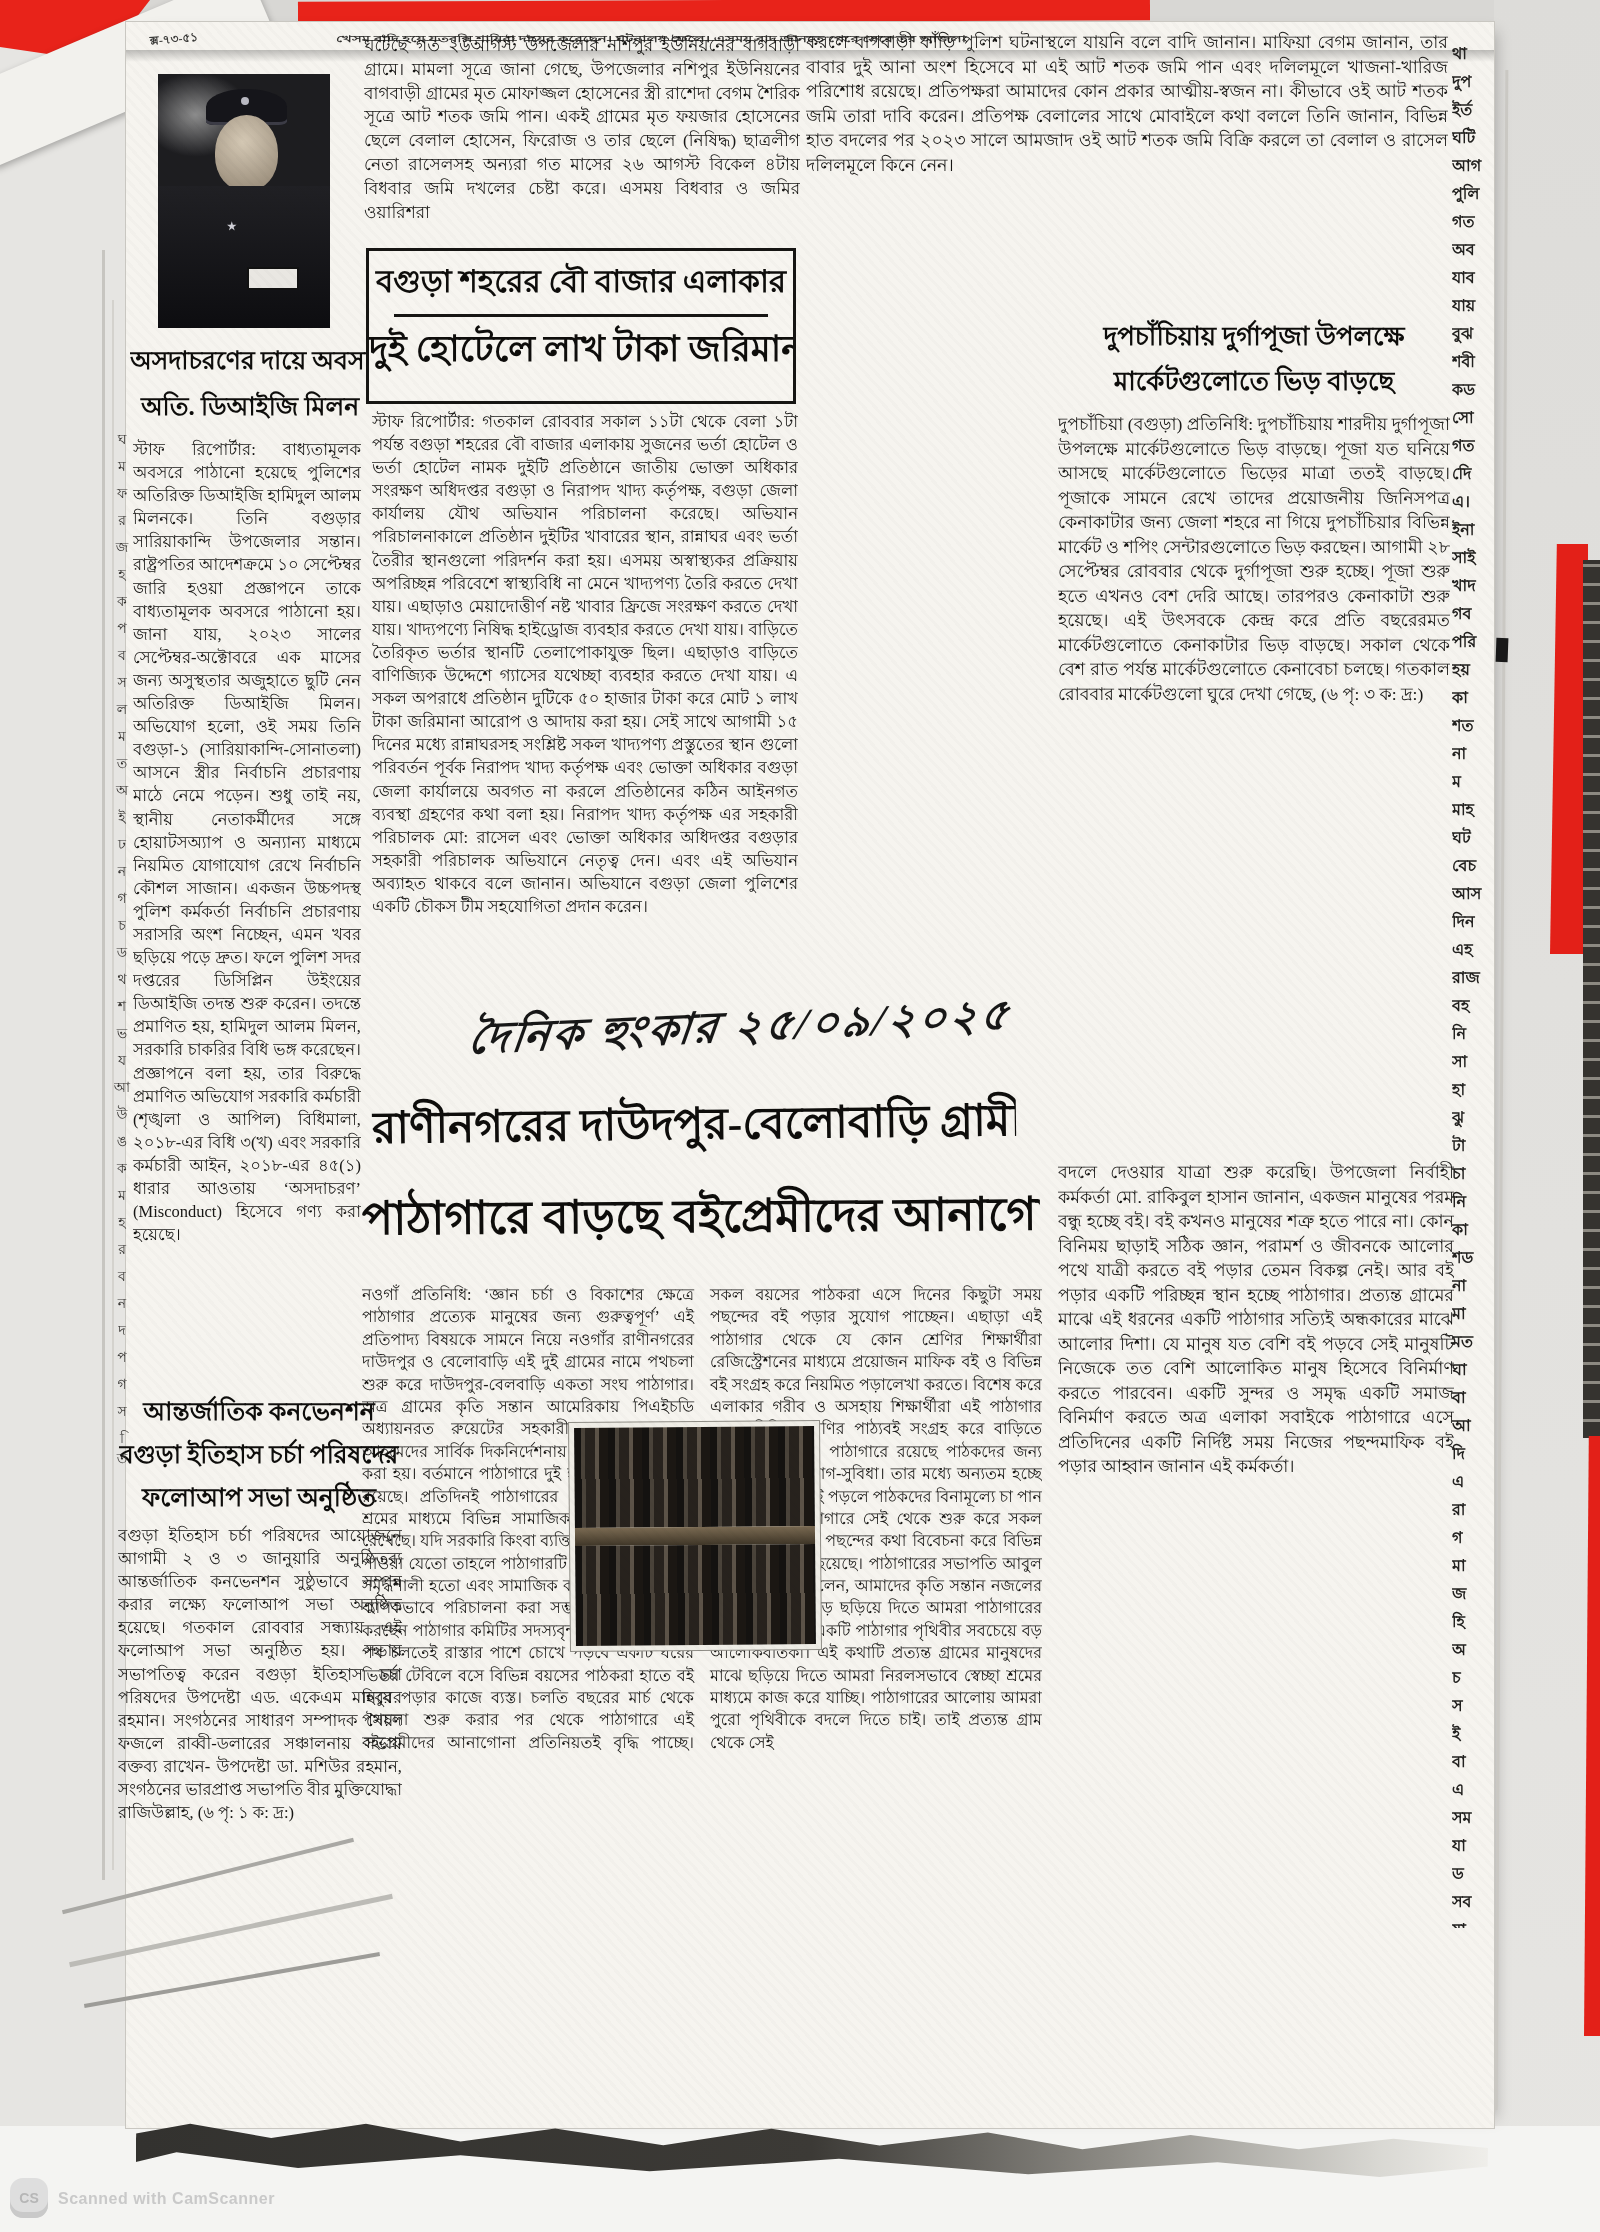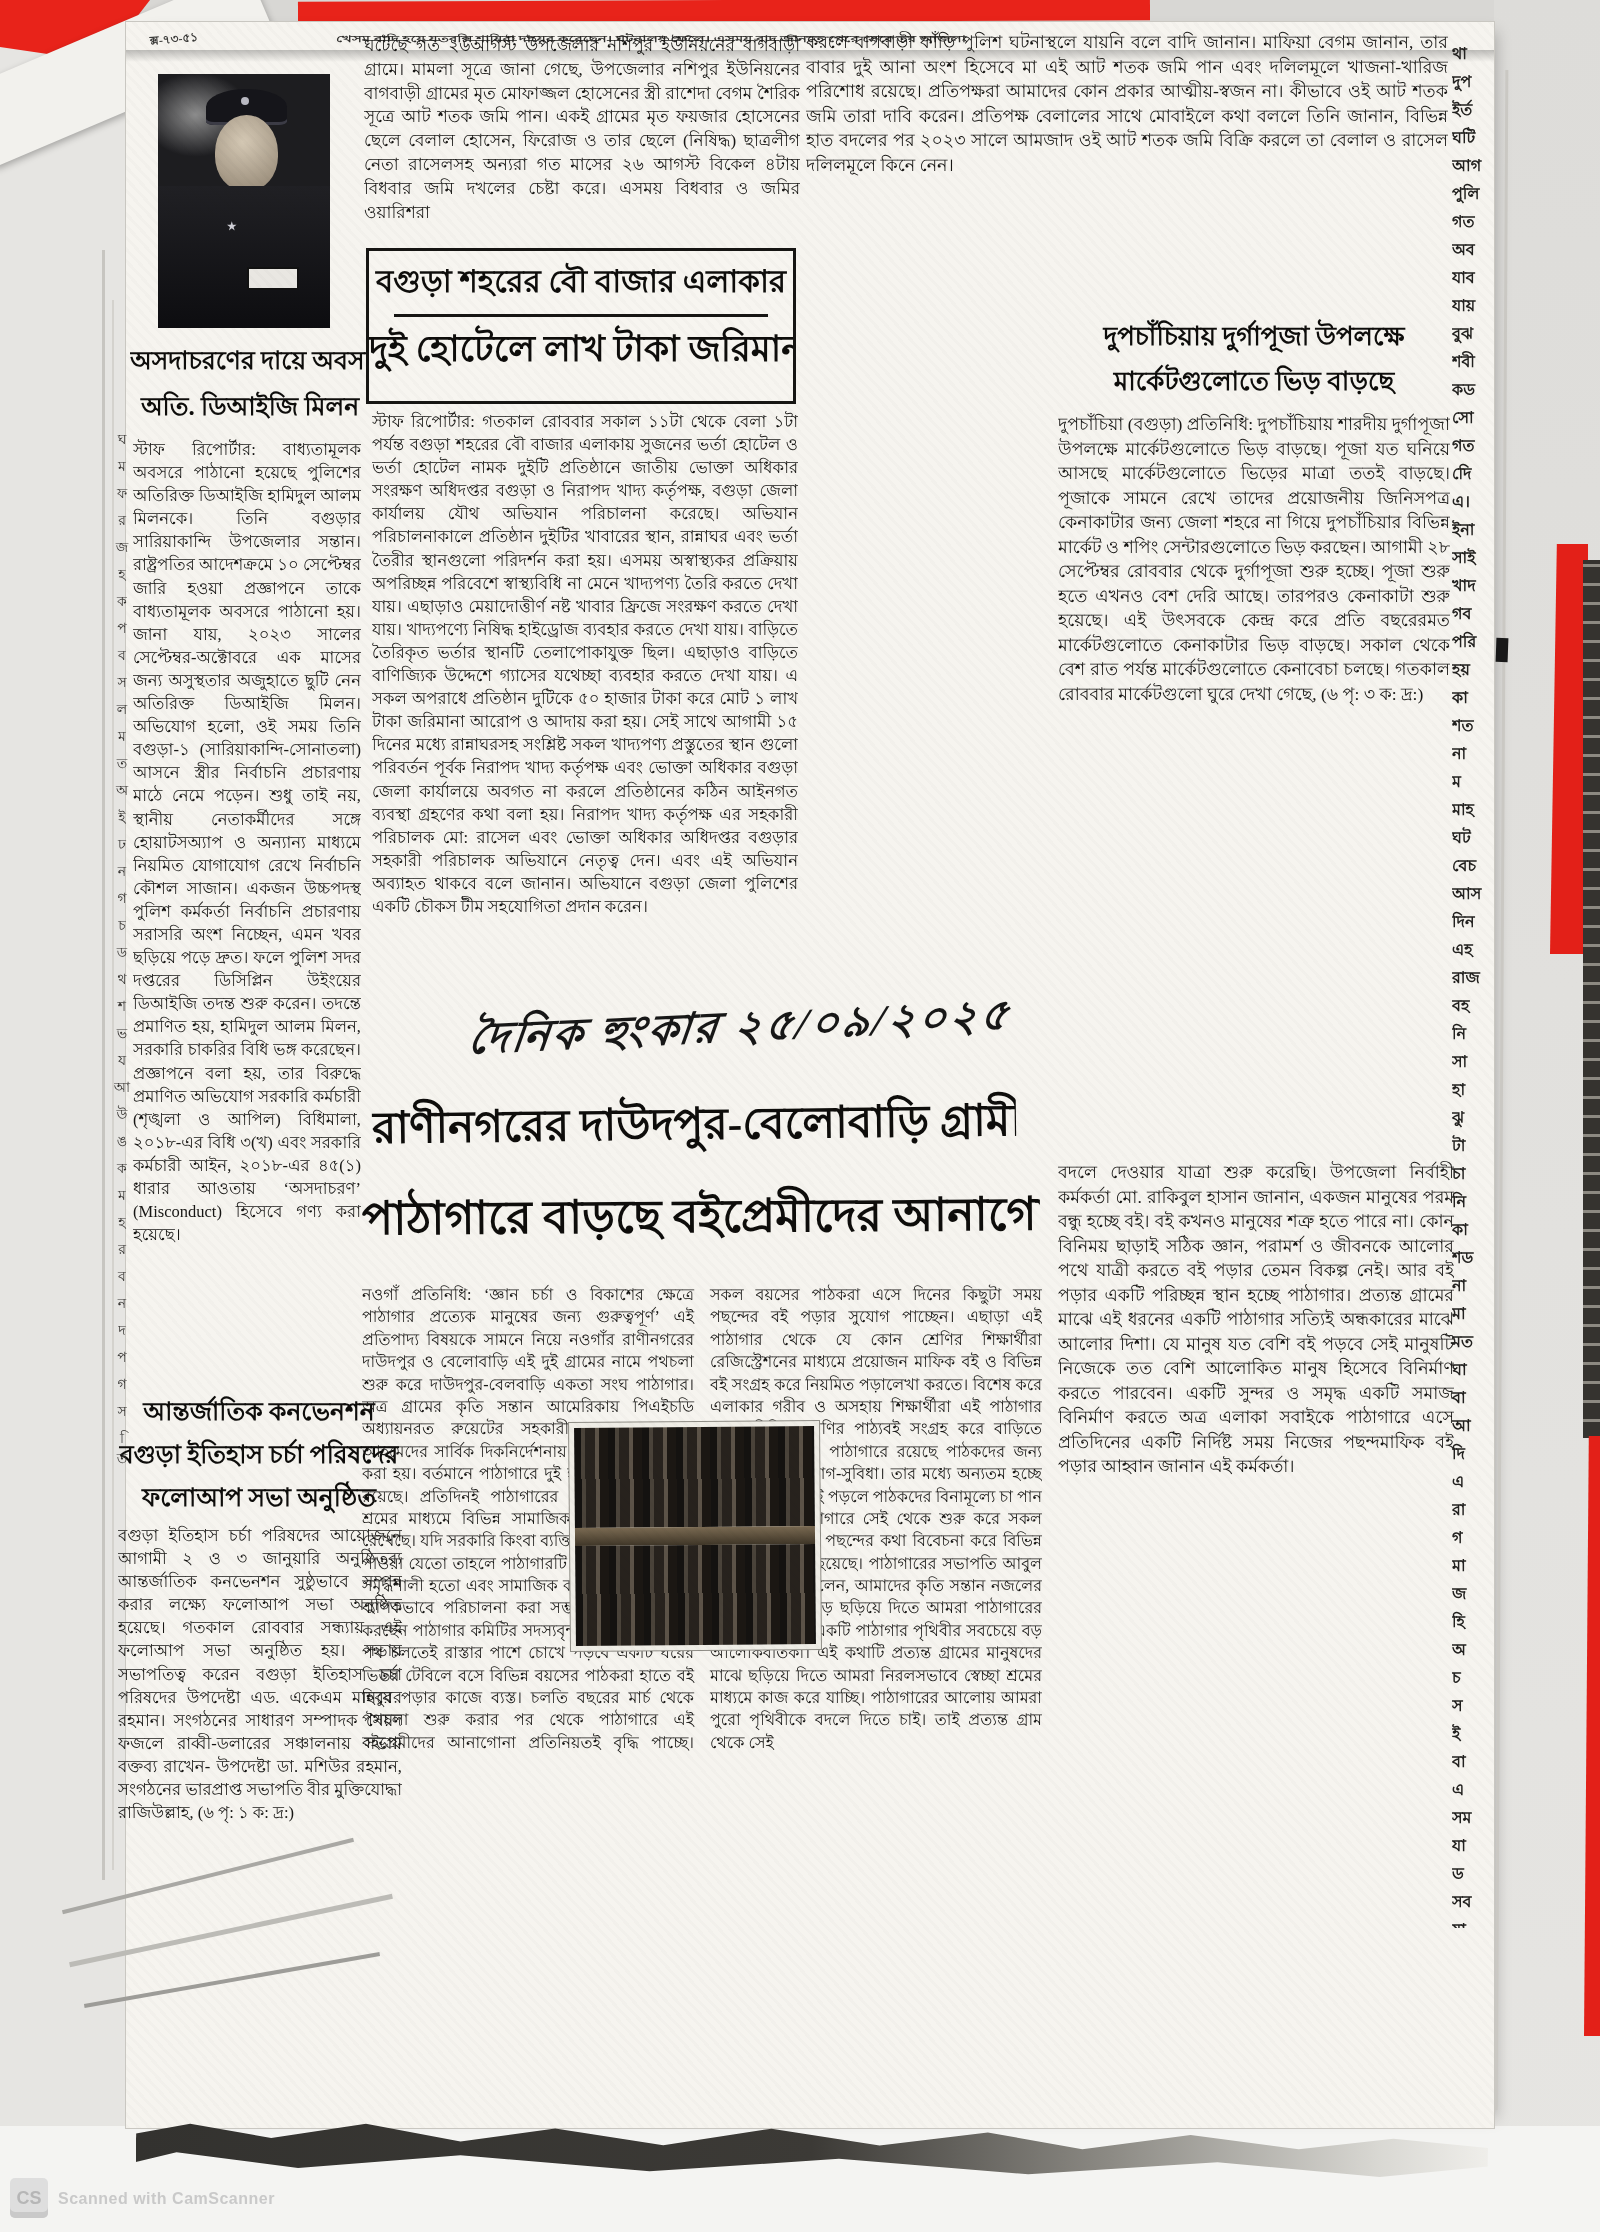--- a/index.html
+++ b/index.html
@@ -89,23 +89,23 @@
   .torn{left:136px;top:2114px;width:1352px;height:62px;transform:rotate(.35deg);
       background:linear-gradient(90deg,#33322f 0%,#3c3a36 50%,#8c8a84 72%,#d9d8d3 92%,#efeeea 100%);
       clip-path:polygon(0 38%,4% 22%,10% 44%,17% 20%,24% 48%,31% 26%,39% 52%,47% 24%,55% 50%,63% 28%,70% 54%,78% 30%,86% 52%,93% 34%,100% 48%,100% 78%,92% 96%,80% 74%,66% 95%,52% 72%,38% 94%,24% 70%,12% 92%,3% 68%,0 84%);}
   .stack1{left:58px;top:1874px;width:300px;height:4px;background:#a9a8a4;transform:rotate(-14deg);}
   .stack2{left:66px;top:1928px;width:330px;height:5px;background:#bcbbb6;transform:rotate(-12deg);}
   .stack3{left:82px;top:1978px;width:300px;height:4px;background:#9d9c98;transform:rotate(-10deg);}
   .ledge1{left:102px;top:250px;width:3px;height:1630px;background:#c7c5c0;}
   .ledge2{left:112px;top:300px;width:2px;height:1570px;background:#d4d2cd;}
   .redge{left:1500px;top:70px;width:3px;height:2040px;background:#cac8c3;transform:rotate(.3deg);}
   
-  .cs-logo{left:10px;top:2178px;width:38px;height:40px;border-radius:5px;background:#dedede;
+  .cs-logo{left:10px;top:2178px;width:38px;height:40px;border-radius:13px;background:#dedede;
       box-shadow:inset 0 -6px 0 #c9c9c9;display:flex;align-items:center;justify-content:center;
-      font-family:"Liberation Sans",sans-serif;font-weight:bold;font-size:18px;color:#b6b6b6;}
+      font-family:"Liberation Sans",sans-serif;font-weight:bold;font-size:14px;color:#b6b6b6;}
   .wm-text{left:58px;top:2190px;font-family:"Liberation Sans",sans-serif;font-size:16px;
       font-weight:600;color:#c9c9c9;letter-spacing:.5px;}
 </style>
 </head>
 <body>
 
 <div class="abs bg-top"></div>
 <div class="abs bg-left"></div>
 <div class="abs bg-right"></div>
 <div class="abs bg-bottom"></div>

